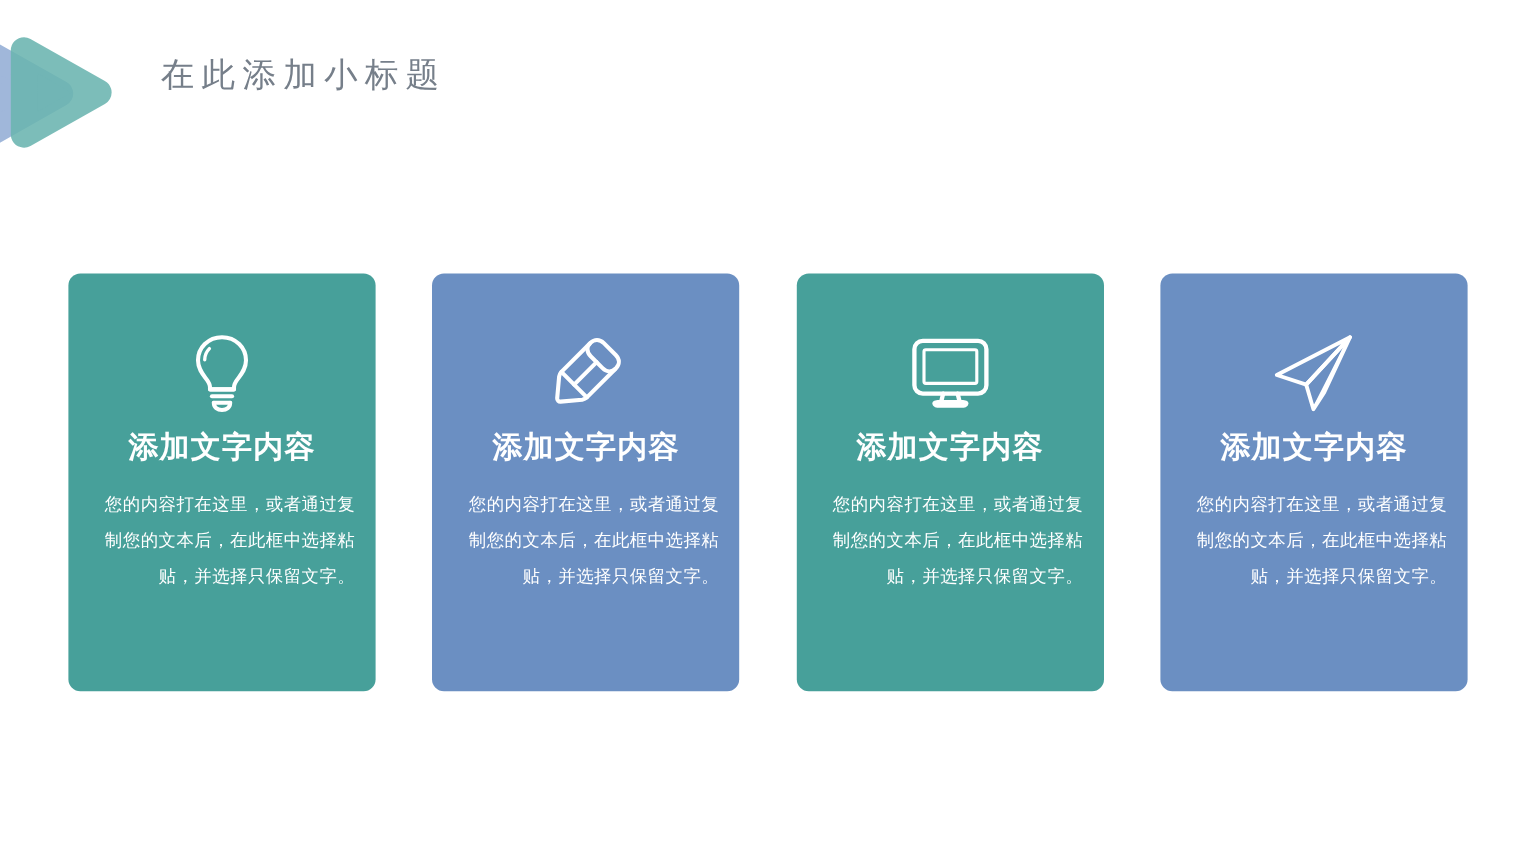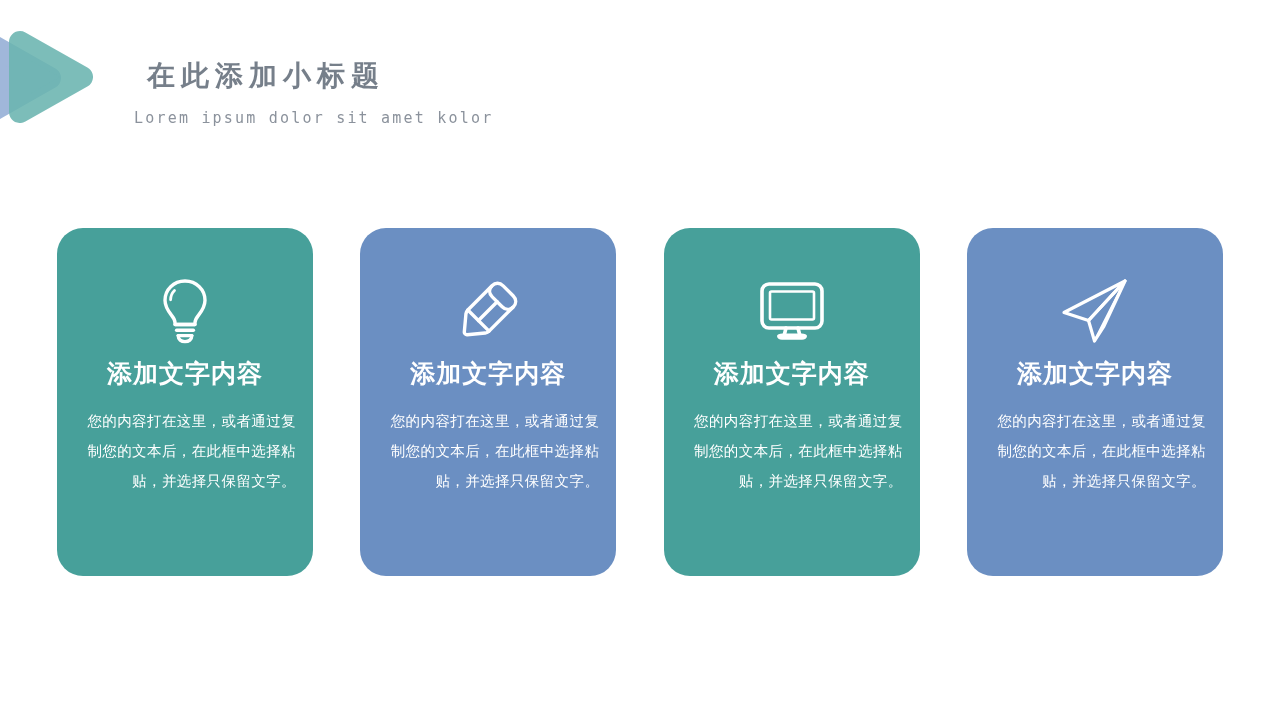--- a/index.html
+++ b/index.html
@@ -34,25 +34,25 @@
   .logo-mark svg { display: block; }
 
   .header-text {
     position: absolute;
     left: 134px;
     top: 44px;
     width: 700px;
   }
   .header-title {
     font-size: 28px;
-    font-weight: 700;
+    font-weight: 400;
     color: #767f8a;
     letter-spacing: 6px;
     line-height: 38px;
-    margin: 13px;
+    margin: 0;
     white-space: nowrap;
   }
   .header-subtitle {
     margin: 12px 0 0 0;
     font-family: "DejaVu Sans Mono", "Liberation Mono", monospace;
     font-size: 15px;
     font-weight: 400;
     color: #8b929c;
     letter-spacing: 2.2px;
     line-height: 20px;
@@ -67,21 +67,21 @@
     width: 1166px;
     height: 348px;
     display: flex;
     flex-direction: row;
     justify-content: space-between;
   }
 
   .card {
     width: 256px;
     height: 348px;
-    border-radius: 26px;
+    border-radius: 10px;
     box-sizing: border-box;
     padding: 44px 14px 0 14px;
     display: flex;
     flex-direction: column;
     align-items: center;
   }
   .card.teal { background: #47a09a; }
   .card.blue { background: #6b8fc2; }
 
   .card-icon {
@@ -122,21 +122,20 @@
 
   <div class="logo-mark">
     <svg width="120" height="110" viewBox="0 0 120 110" xmlns="http://www.w3.org/2000/svg">
       <path d="M -4 22 L 56 56 L -4 90 Z" fill="#9bb4d9" stroke="#9bb4d9" stroke-width="22" stroke-linejoin="round" stroke-linecap="round" opacity="0.95"></path>
       <path d="M 26 20 L 88 55 L 26 90 Z" fill="#6bb5b0" stroke="#6bb5b0" stroke-width="22" stroke-linejoin="round" stroke-linecap="round" opacity="0.88"></path>
     </svg>
   </div>
 
   <div class="header-text">
     <div class="header-title">在此添加小标题</div>
-    <div class="header-subtitle">Lorem ipsum dolor sit amet kolor</div>
   </div>
 
 </div>
 
 <div class="cards">
 
   <div class="card teal">
     <div class="card-icon">
       <svg width="74" height="74" viewBox="0 0 74 74" xmlns="http://www.w3.org/2000/svg" fill="none" stroke="#ffffff" stroke-width="3.4" stroke-linecap="round" stroke-linejoin="round">
         <path d="M37 7 C25.5 7 17 15.8 17 26.3 C17 33.2 20.6 37.6 23.6 41.4

